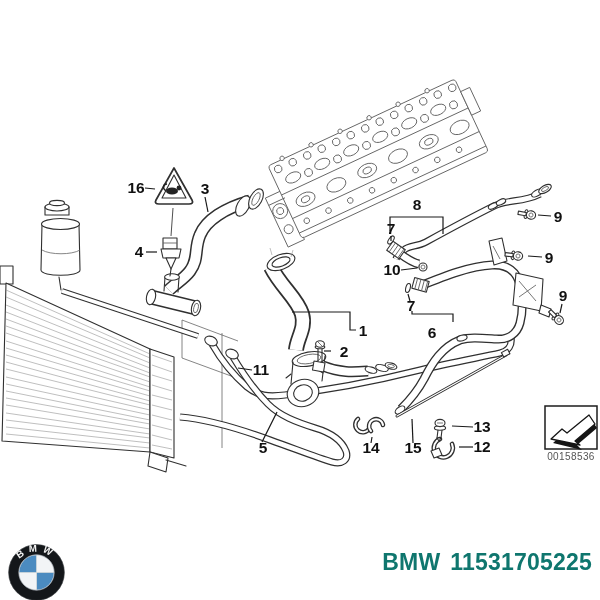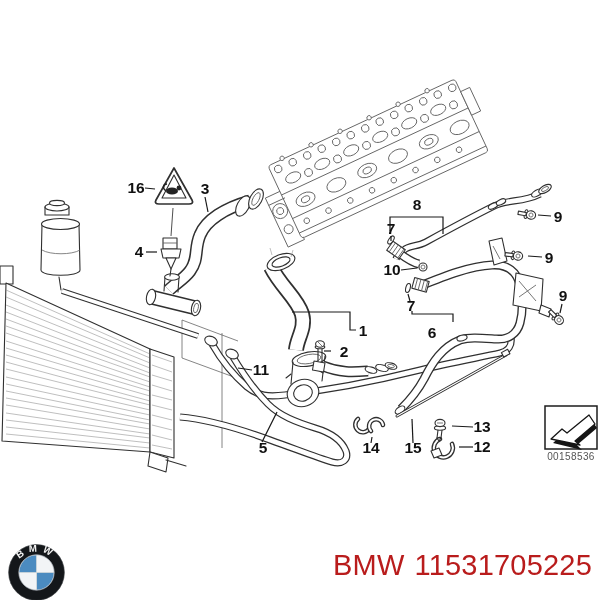--- a/index.html
+++ b/index.html
@@ -31,21 +31,21 @@
   .ko{stroke:#303030;stroke-width:6;fill:none;stroke-linecap:butt;}
   .ki{stroke:#fff;stroke-width:3.8;fill:none;stroke-linecap:butt;}
   .to{stroke:#303030;stroke-width:15;fill:none;stroke-linecap:butt;}
   .ti{stroke:#fff;stroke-width:12;fill:none;stroke-linecap:butt;}
   .roo{stroke:#303030;stroke-width:3;fill:none;stroke-linecap:round;}
   .roi{stroke:#fff;stroke-width:1.2;fill:none;stroke-linecap:round;}
   .co{stroke:#303030;stroke-width:4.6;fill:none;stroke-linecap:round;}
   .ci{stroke:#fff;stroke-width:2;fill:none;stroke-linecap:round;}
   
   .footer-caption{position:absolute;right:8px;top:551px;line-height:1;
-    font-size:29px;font-weight:400;letter-spacing:.2px;color:#b91c1c;white-space:nowrap;}
+    font-size:23px;font-weight:700;letter-spacing:.2px;color:#0f766e;white-space:nowrap;}
   .footer-caption .pn{margin-left:10px;}
   .logo-wrap{position:absolute;left:8px;top:544px;width:57px;height:57px;}
   .wm{font:400 10px "Liberation Sans",sans-serif;fill:#555;letter-spacing:.4px;text-anchor:middle;}
   .lgt{font:700 9.5px "Liberation Sans",sans-serif;fill:#f2f2f2;letter-spacing:4.5px;}
 </style>
 </head>
 <body>
 
 <div class="stage">
 

